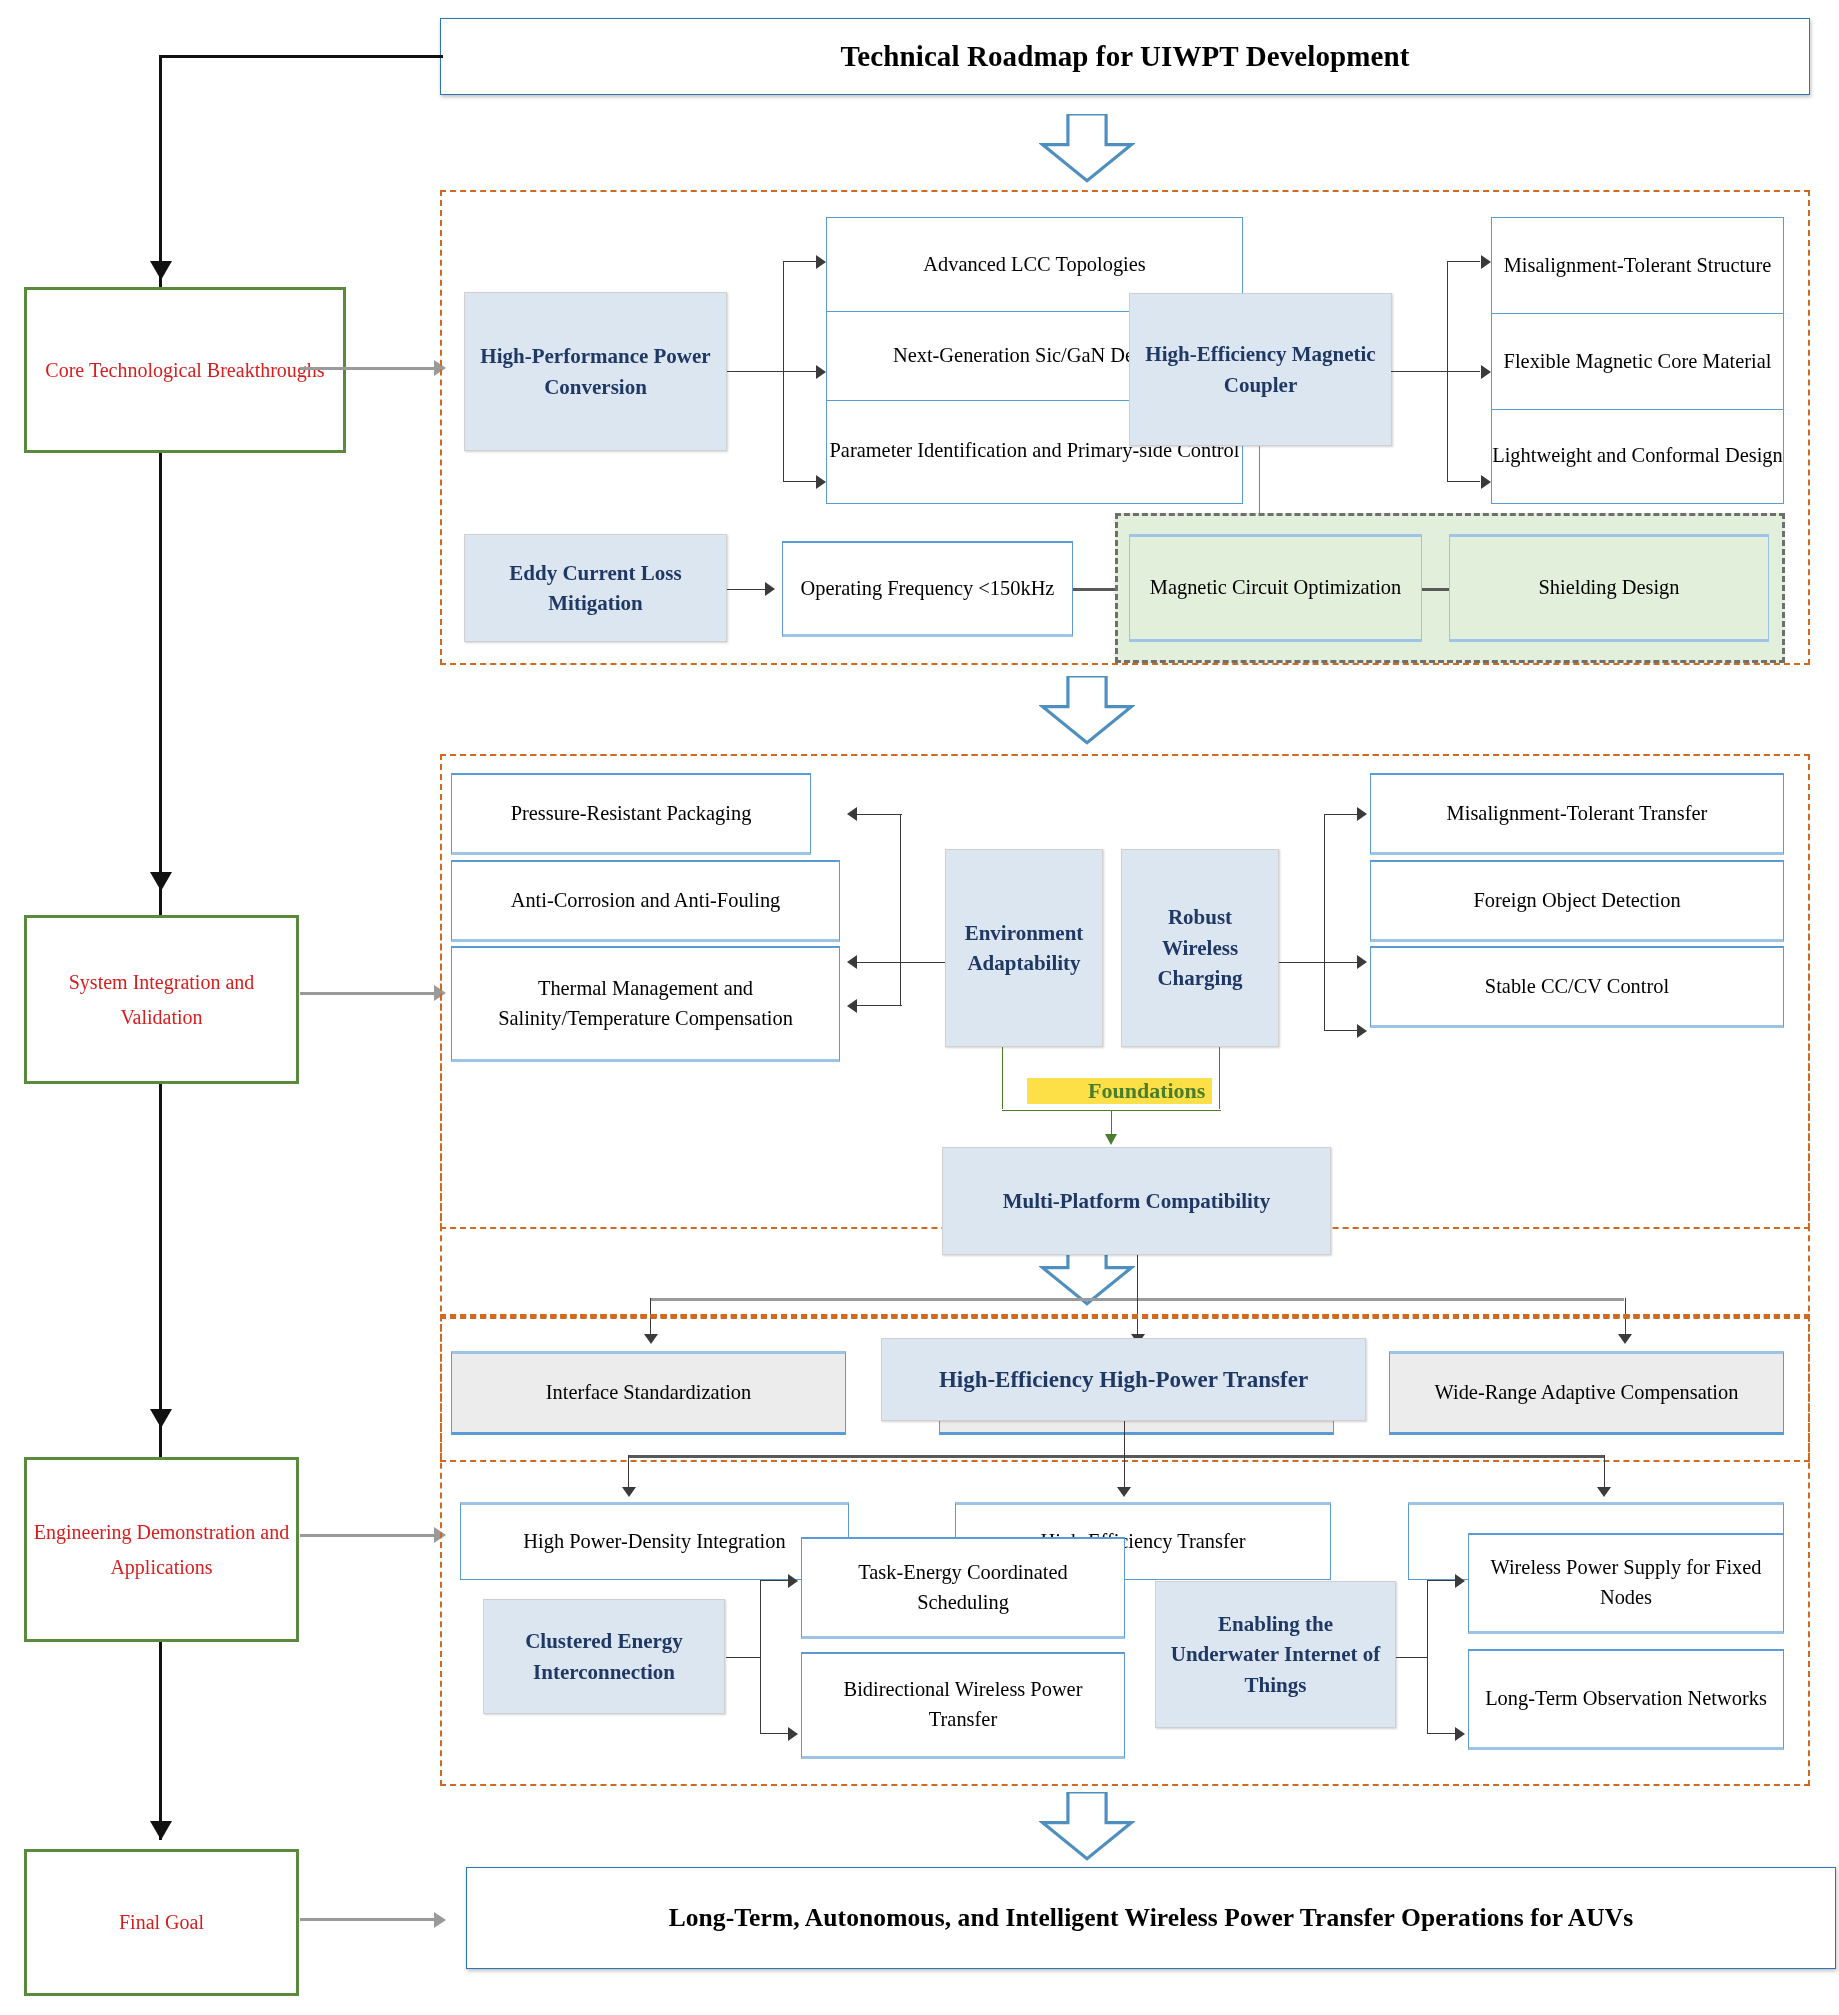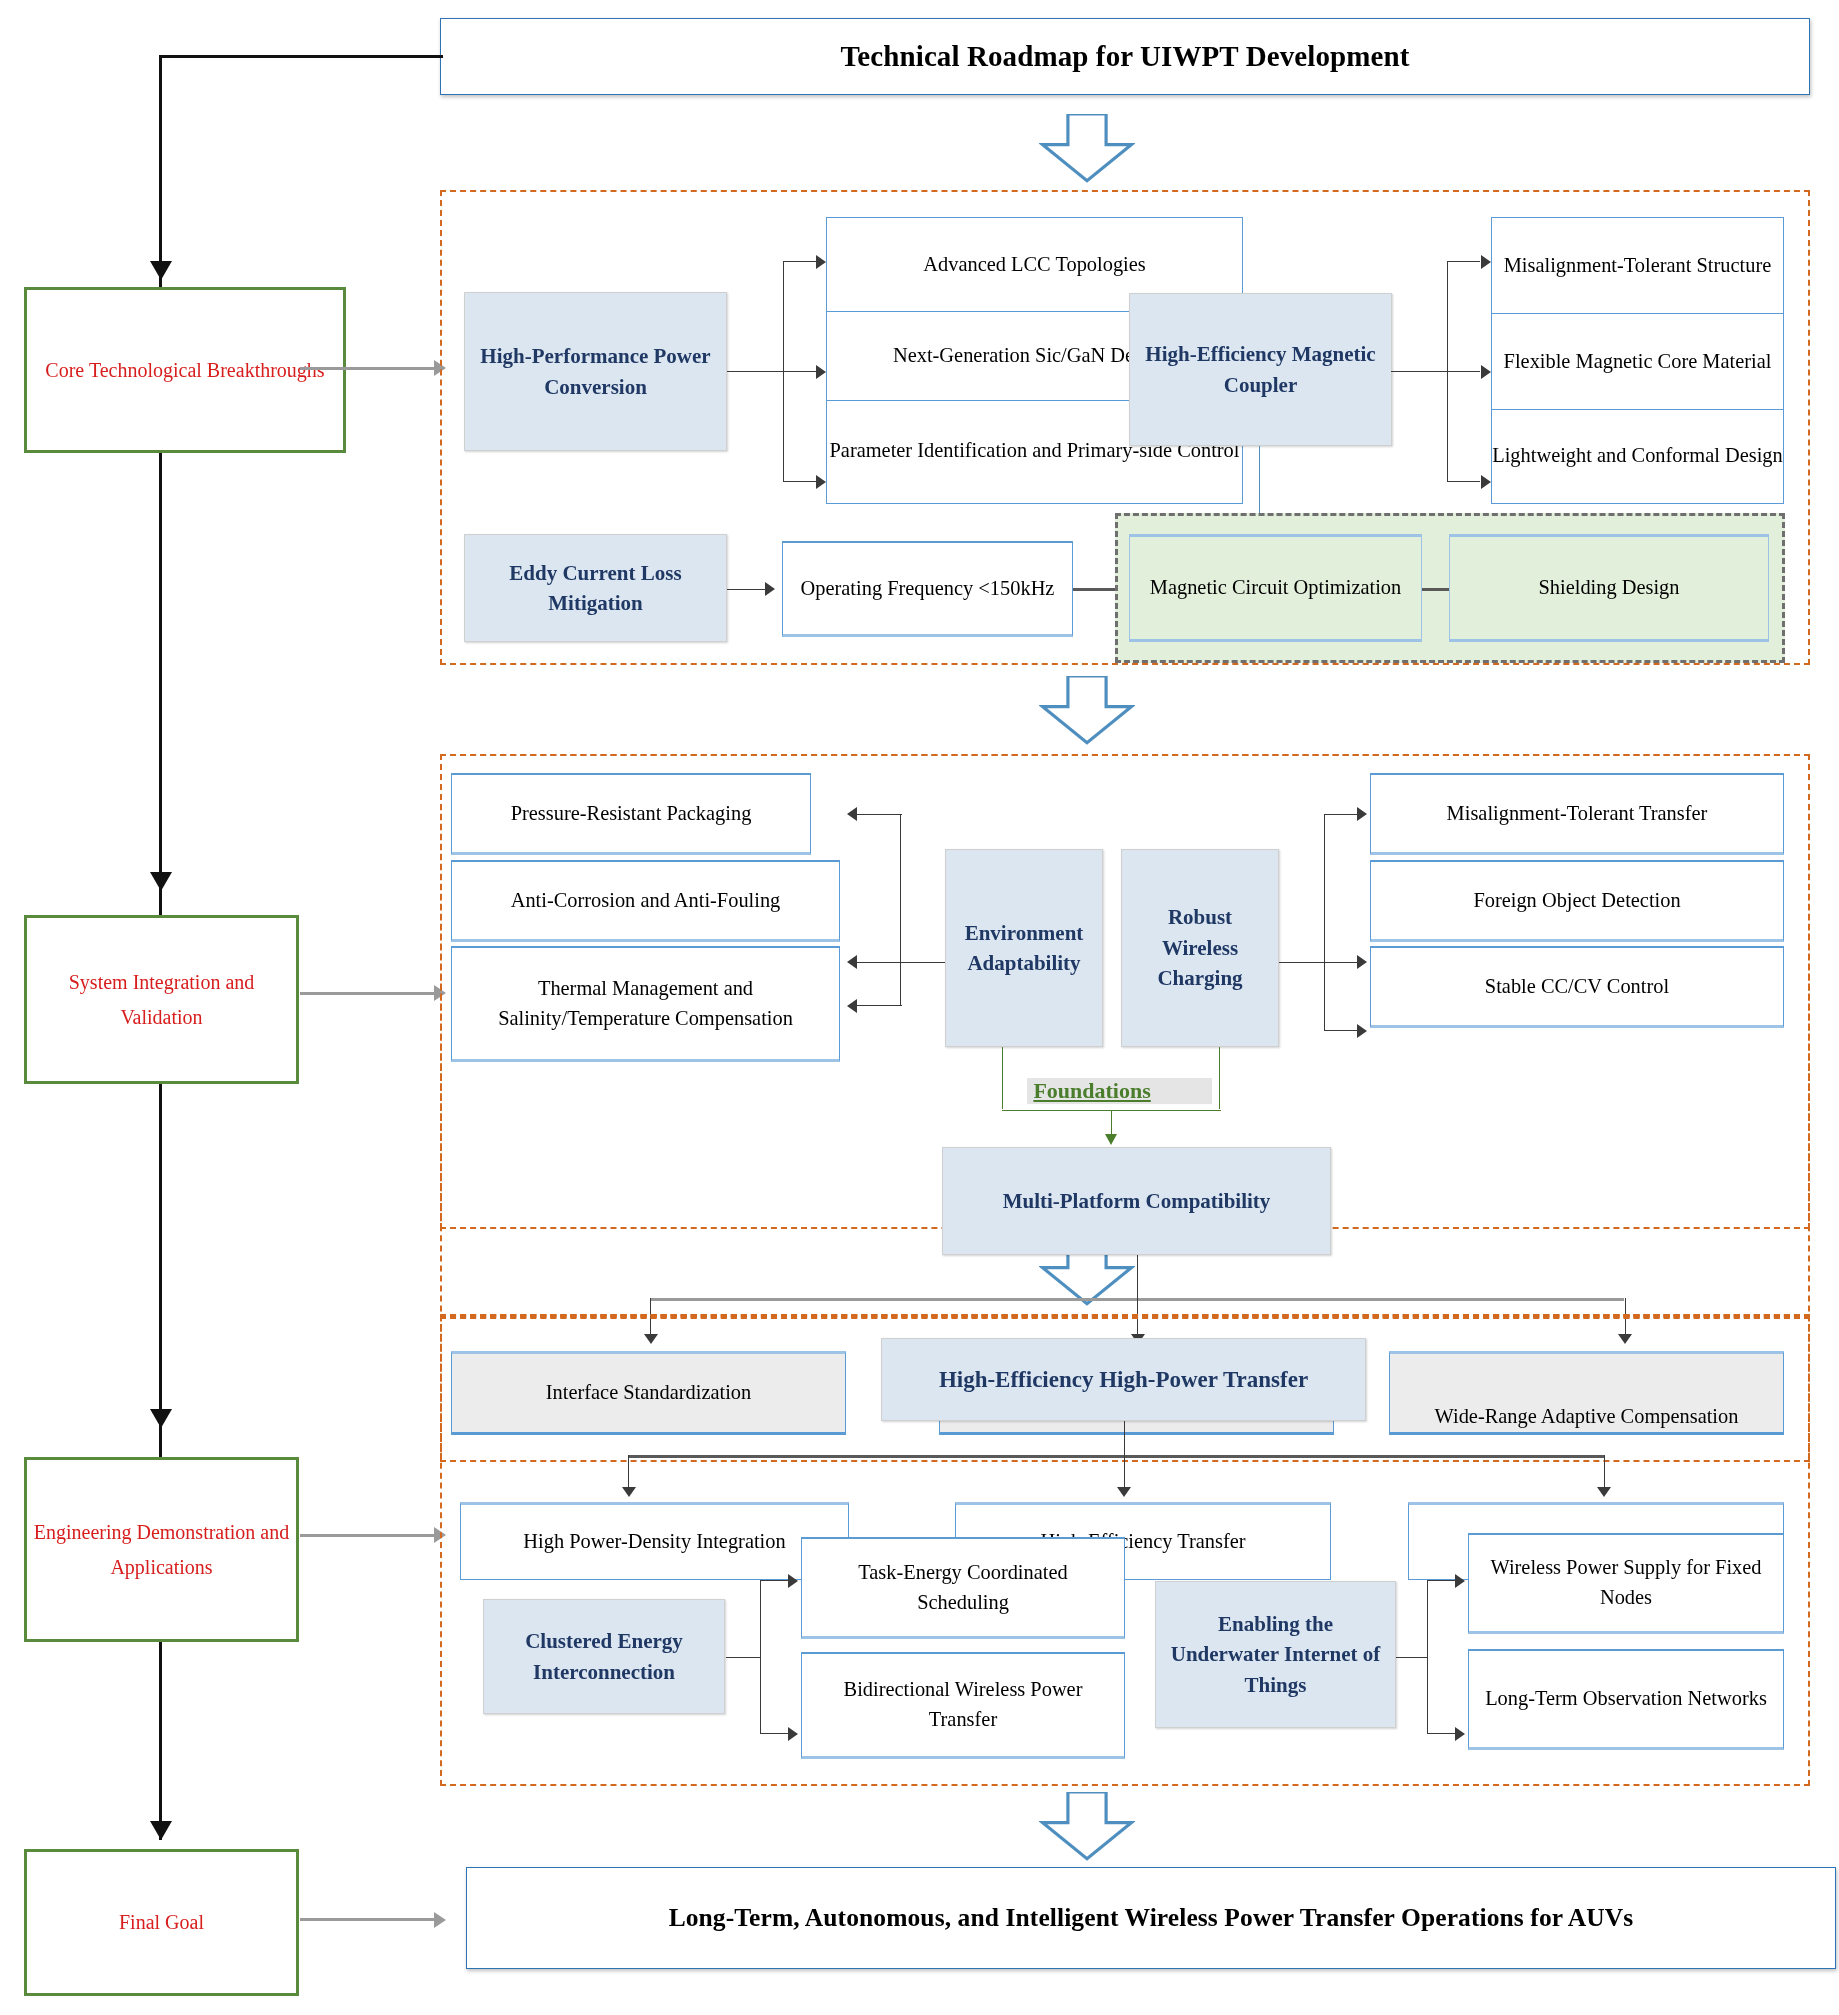--- a/index.html
+++ b/index.html
@@ -107,21 +107,21 @@
   .arr-d-blue{position:absolute;width:0;height:0;
     border-left:6.4px solid transparent;border-right:6.4px solid transparent;
     border-top:11.5px solid #4f8fc0;}
 
   
   .blockarrow{position:absolute;}
   .blockarrow svg{display:block;}
 
   .foundations-label{
     position:absolute;color:#4a7d2c;font-weight:bold;font-size:22px;
-    background:#e5e5e5;padding:0 6.4px;text-align:left;text-decoration:underline;
+    background:#fde047;padding:0 6.4px;text-align:right;
   }
 </style>
 </head>
 <body>
 
 <div id="root">
 
   <div class="abs banner" style="left:440px;top:18px;width:1370px;height:77px;">
     <div class="inner">Technical Roadmap for UIWPT Development</div>
   </div>
@@ -324,21 +324,21 @@
   <div class="arr-d" style="left:644px;top:1334px;"></div>
   <div class="arr-d" style="left:1131px;top:1334px;"></div>
   <div class="arr-d" style="left:1618px;top:1334px;"></div>
 
   <div class="abs node node-gray" style="left:451px;top:1351px;width:395px;height:84px;padding:0 9px;">
     <span>Interface Standardization</span>
   </div>
   <div class="abs node node-gray" style="left:939px;top:1351px;width:395px;height:84px;padding:0 9px;">
     <span>Modular Magnetic Coupler</span>
   </div>
-  <div class="abs node node-gray" style="left:1389px;top:1351px;width:395px;height:84px;padding:0 9px;align-items:flex-end;">
+  <div class="abs node node-gray" style="left:1389px;top:1351px;width:395px;height:84px;padding:0 9px;">
     <span>Wide-Range Adaptive Compensation</span>
   </div>
 
   <div class="abs panel" style="left:440px;top:754px;width:1370px;height:708px;"></div>
 
   <div class="abs panel" style="left:440px;top:1314px;width:1370px;height:0px;"></div>
 
   <div class="abs panel" style="left:440px;top:1314px;width:1370px;height:0;"></div>
 
   <div class="abs panel" style="left:440px;top:1315px;width:1370px;height:0;"></div>

